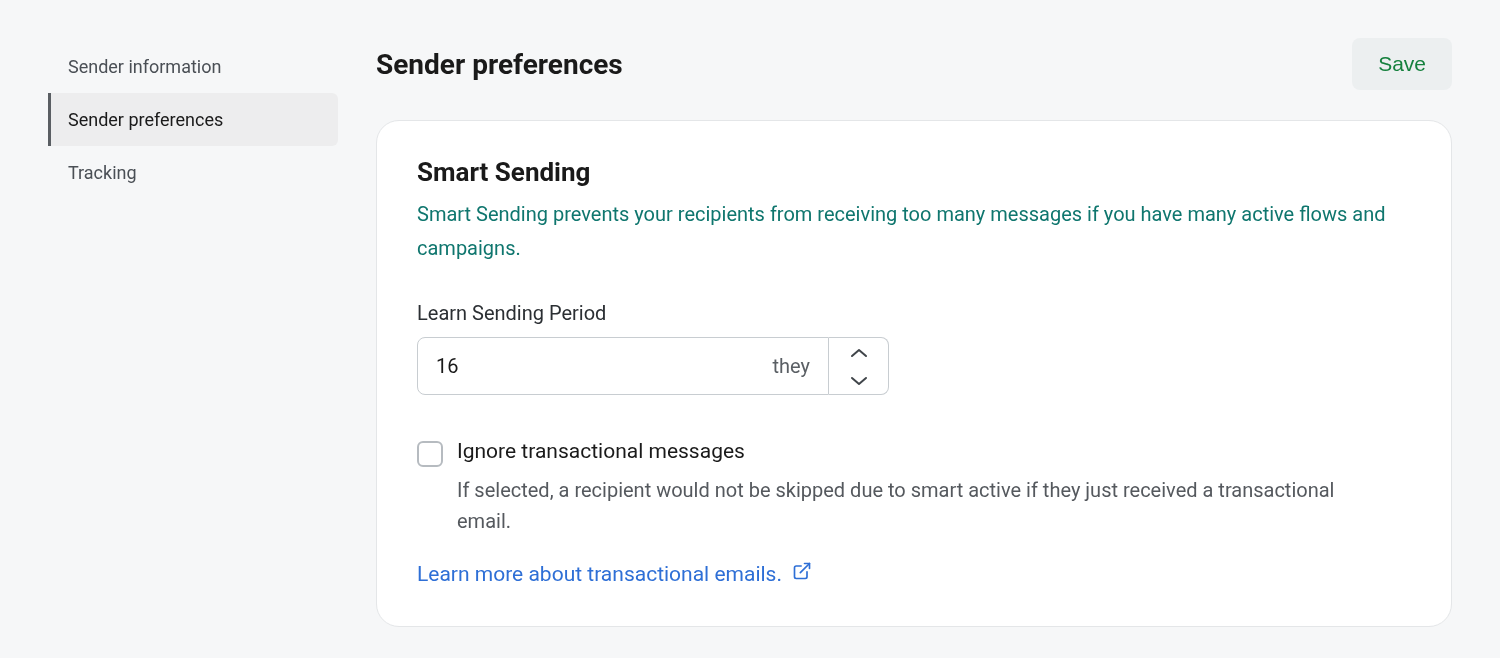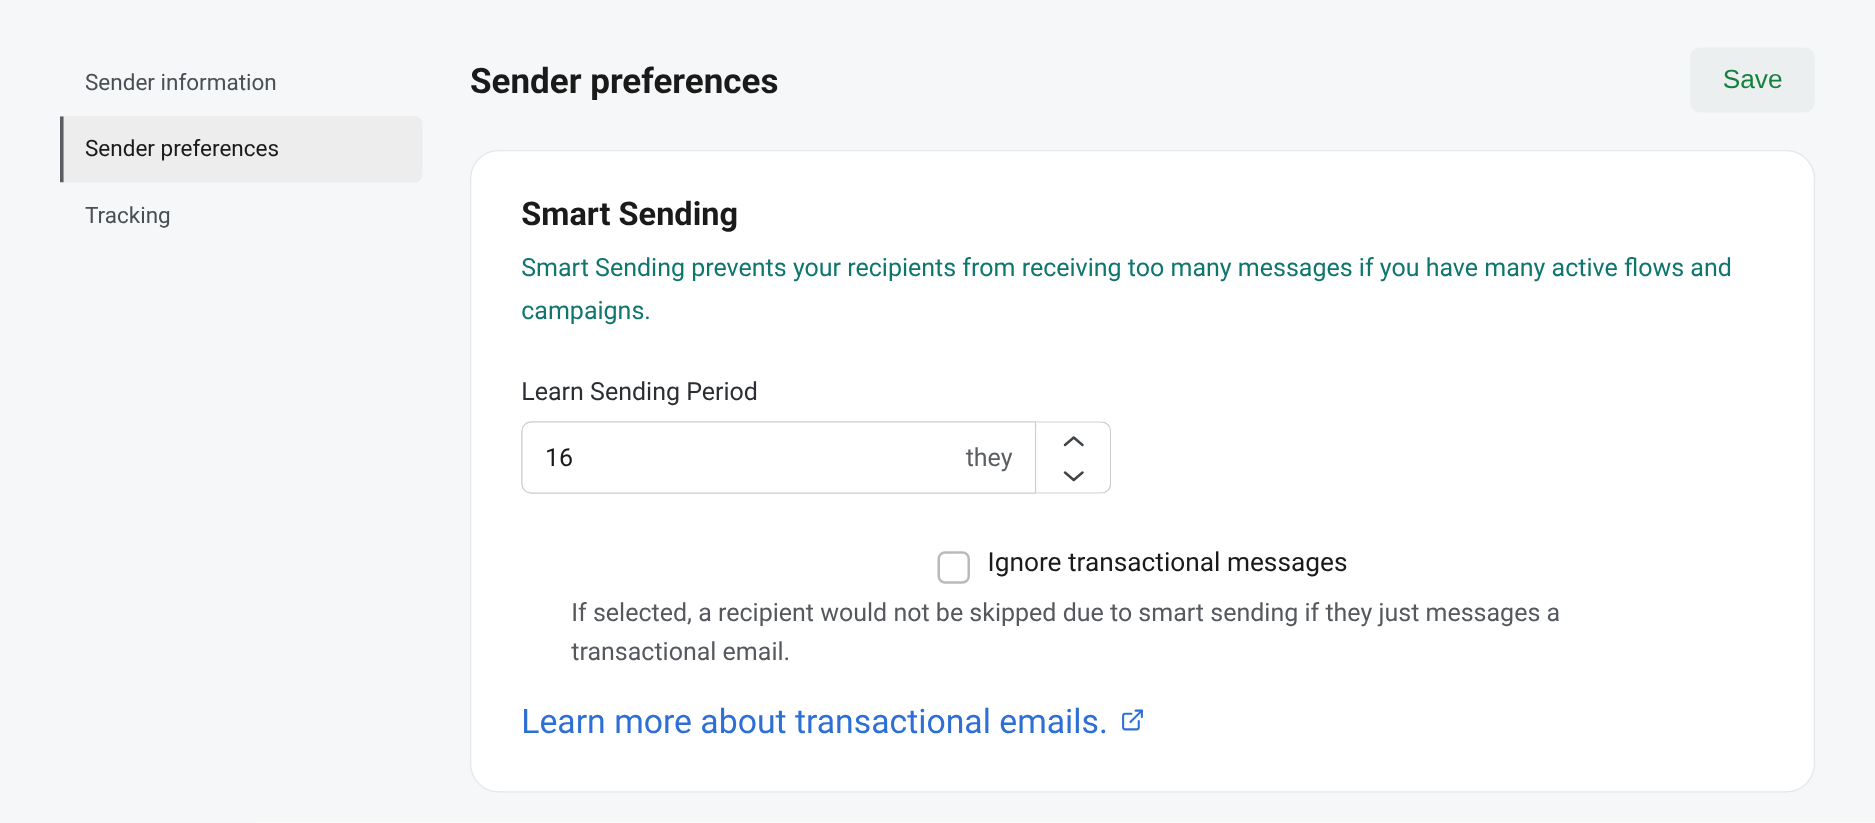--- a/index.html
+++ b/index.html
@@ -127,21 +127,20 @@
       display: flex;
       align-items: center;
       justify-content: center;
     }
     .chev svg { stroke: #40454a; }
     .check-row {
       display: flex;
       align-items: flex-start;
       gap: 14px;
       margin-bottom: 8px;
-      justify-content: center;
     }
     .checkbox {
       width: 26px;
       height: 26px;
       border: 2px solid #b6bbc0;
       border-radius: 6px;
       flex-shrink: 0;
       margin-top: 2px;
       background: #fff;
       cursor: pointer;
@@ -156,21 +155,21 @@
       color: #55595e;
       margin-left: 40px;
       margin-bottom: 24px;
       max-width: 880px;
     }
     .link-row {
       display: inline-flex;
       align-items: center;
       gap: 10px;
       color: #2e6fd6;
-      font-size: 27px;
+      font-size: 21px;
       text-decoration: none;
       cursor: pointer;
     }
     .ext-icon { stroke: #2e6fd6; }
   </style>
 </head>
 <body>
 
 <div class="layout">
   <nav class="sidebar">
@@ -216,21 +215,21 @@
                 </svg>
             </span>
           </div>
         </div>
       </div>
 
       <div class="check-row">
         <div class="checkbox"></div>
         <div class="check-label">Ignore transactional messages</div>
       </div>
-      <div class="check-help">If selected, a recipient would not be skipped due to smart sending if they just messages a transactional email.</div>
+      <div class="check-help">If selected, a recipient would not be skipped due to smart active if they just received a transactional email.</div>
 
       <a class="link-row">
         <span>Learn more about transactional emails.</span>
         <span>
           <svg class="ext-icon" width="20" height="20" viewBox="0 0 24 24" fill="none" stroke-width="2" stroke-linecap="round" stroke-linejoin="round">
             <path d="M18 13v6a2 2 0 0 1-2 2H5a2 2 0 0 1-2-2V8a2 2 0 0 1 2-2h6"></path>
             <polyline points="15 3 21 3 21 9"></polyline>
             <line x1="10" y1="14" x2="21" y2="3"></line>
           </svg>
         </span>

